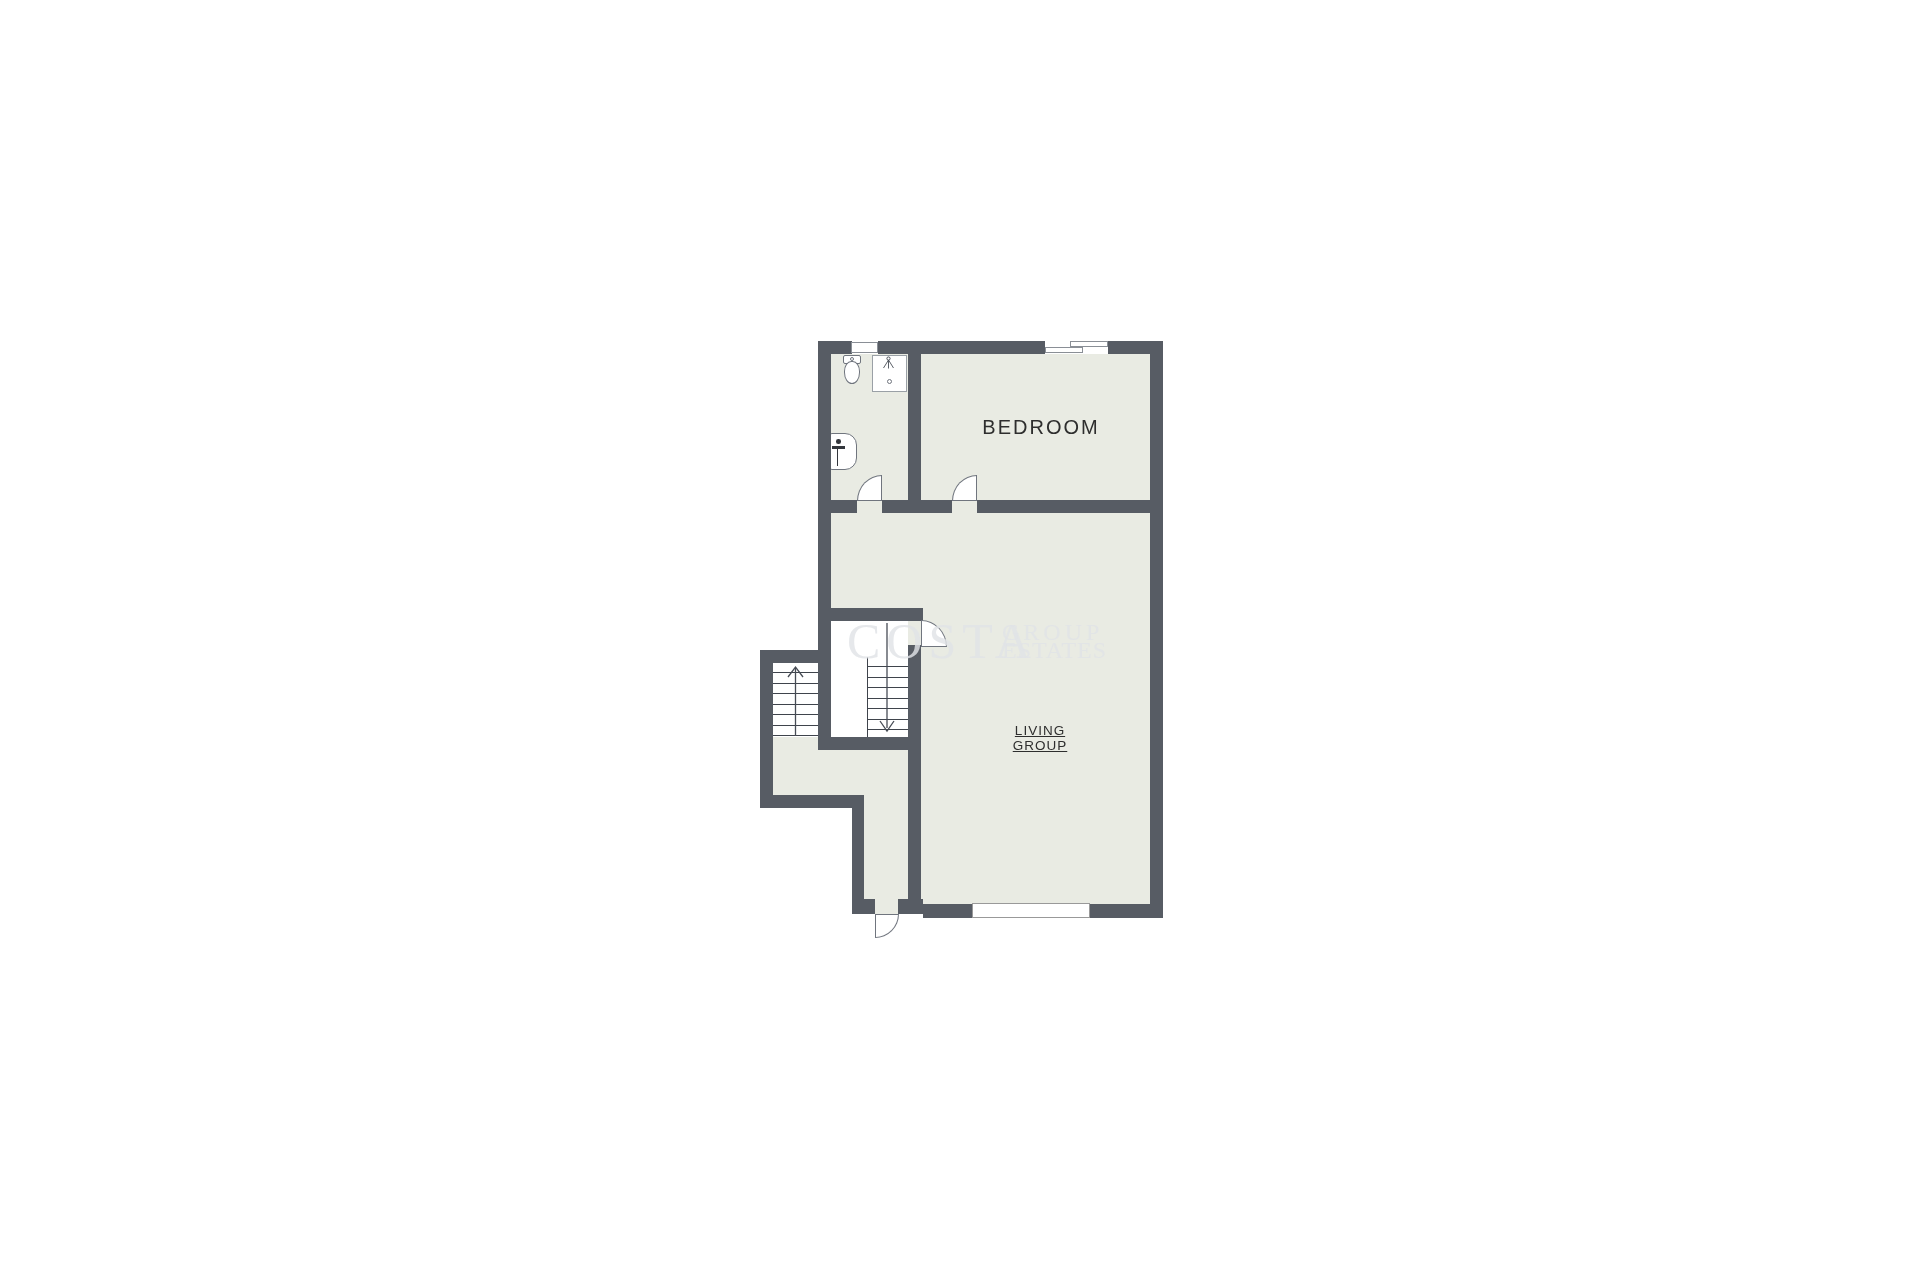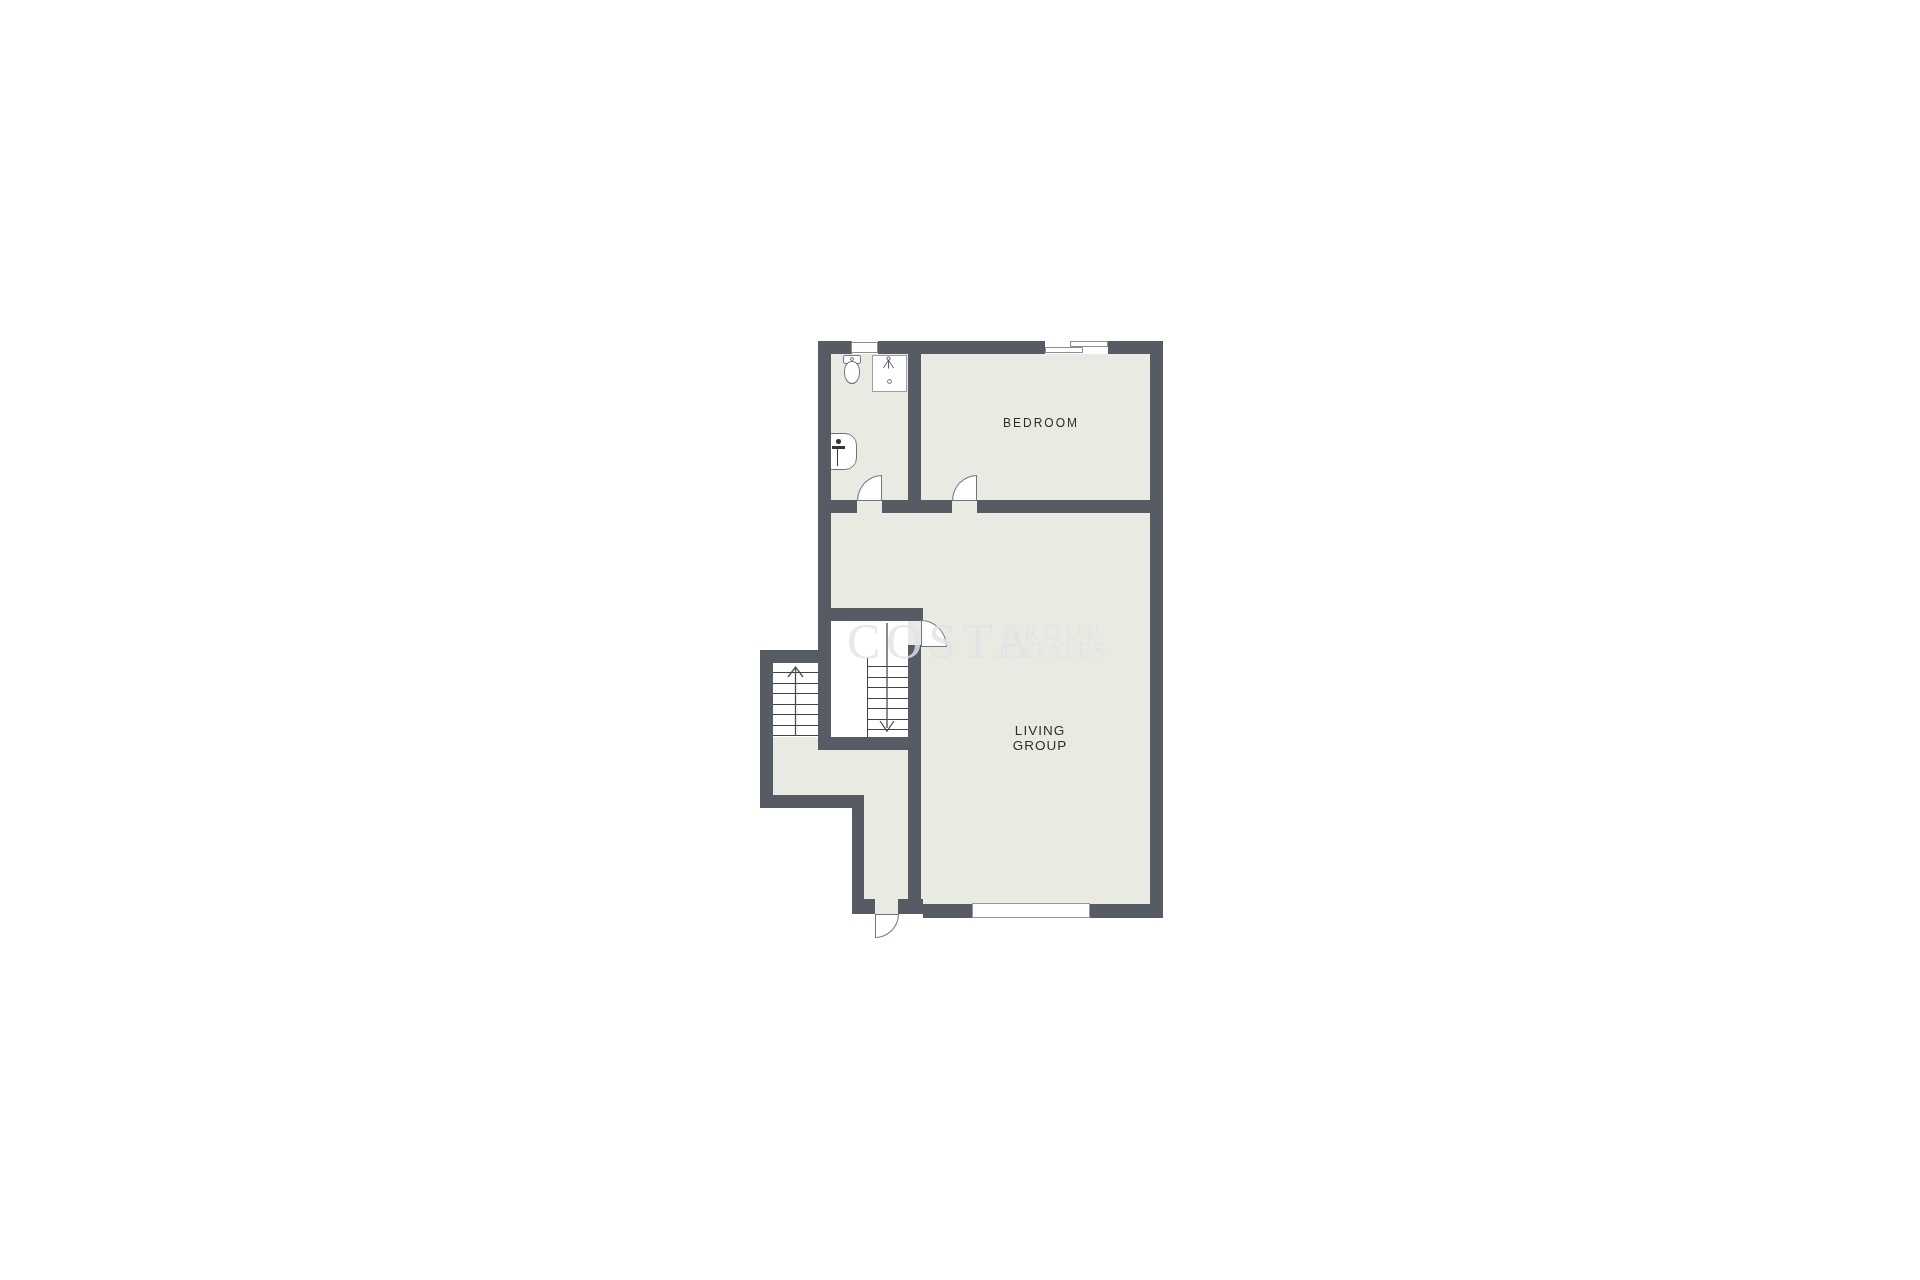--- a/index.html
+++ b/index.html
@@ -7,23 +7,23 @@
          font-family:"Liberation Sans", sans-serif;}
   .abs{position:absolute;box-sizing:border-box;}
   .floor{background:var(--floor,#e9ebe3);z-index:1;}
   .stairwhite{background:#ffffff;z-index:2;}
   .treads{background-image:repeating-linear-gradient(to bottom, transparent 0px, transparent 9.4px, var(--tread,#3f444c) 9.4px, var(--tread,#3f444c) 10.5px);}
   .wall{background:var(--wall,#575c64);z-index:4;}
   .winbox{background:#ffffff;border:1px solid #8a8f96;z-index:5;}
   .door{background:#ffffff;border:1px solid #70757e;z-index:6;}
   .fixture{background:#ffffff;border:1px solid #70757e;z-index:3;}
   .fixdark{background:#33363c;border:none;z-index:3;}
-  .room-label{color:var(--label,#2e2e2e);font-size:12px;letter-spacing:2px;white-space:nowrap;
+  .room-label{color:var(--label,#2e2e2e);font-size:20px;letter-spacing:2px;white-space:nowrap;
               transform:translateX(-50%);z-index:7;}
-  .room-label.small{font-size:13.5px;letter-spacing:1px;line-height:15px;text-align:center;}
+  .room-label.small{font-size:13.5px;letter-spacing:1px;line-height:15px;text-align:center;text-decoration:underline;}
   .wm{font-family:"Liberation Serif", serif;color:rgba(225,227,231,0.82);z-index:9;white-space:nowrap;}
   .wm-big{font-size:50px;letter-spacing:6px;}
   .wm-small{font-size:24px;letter-spacing:4px;}
   .wm-small2{font-size:24px;letter-spacing:1px;}
   svg{display:block;}
 </style>
 </head>
 <body>
 
 <div id="stage" style="--wall: #575c64; --floor: #e9ebe3; --tread: #3f444c; --label: #2e2e2e;">

